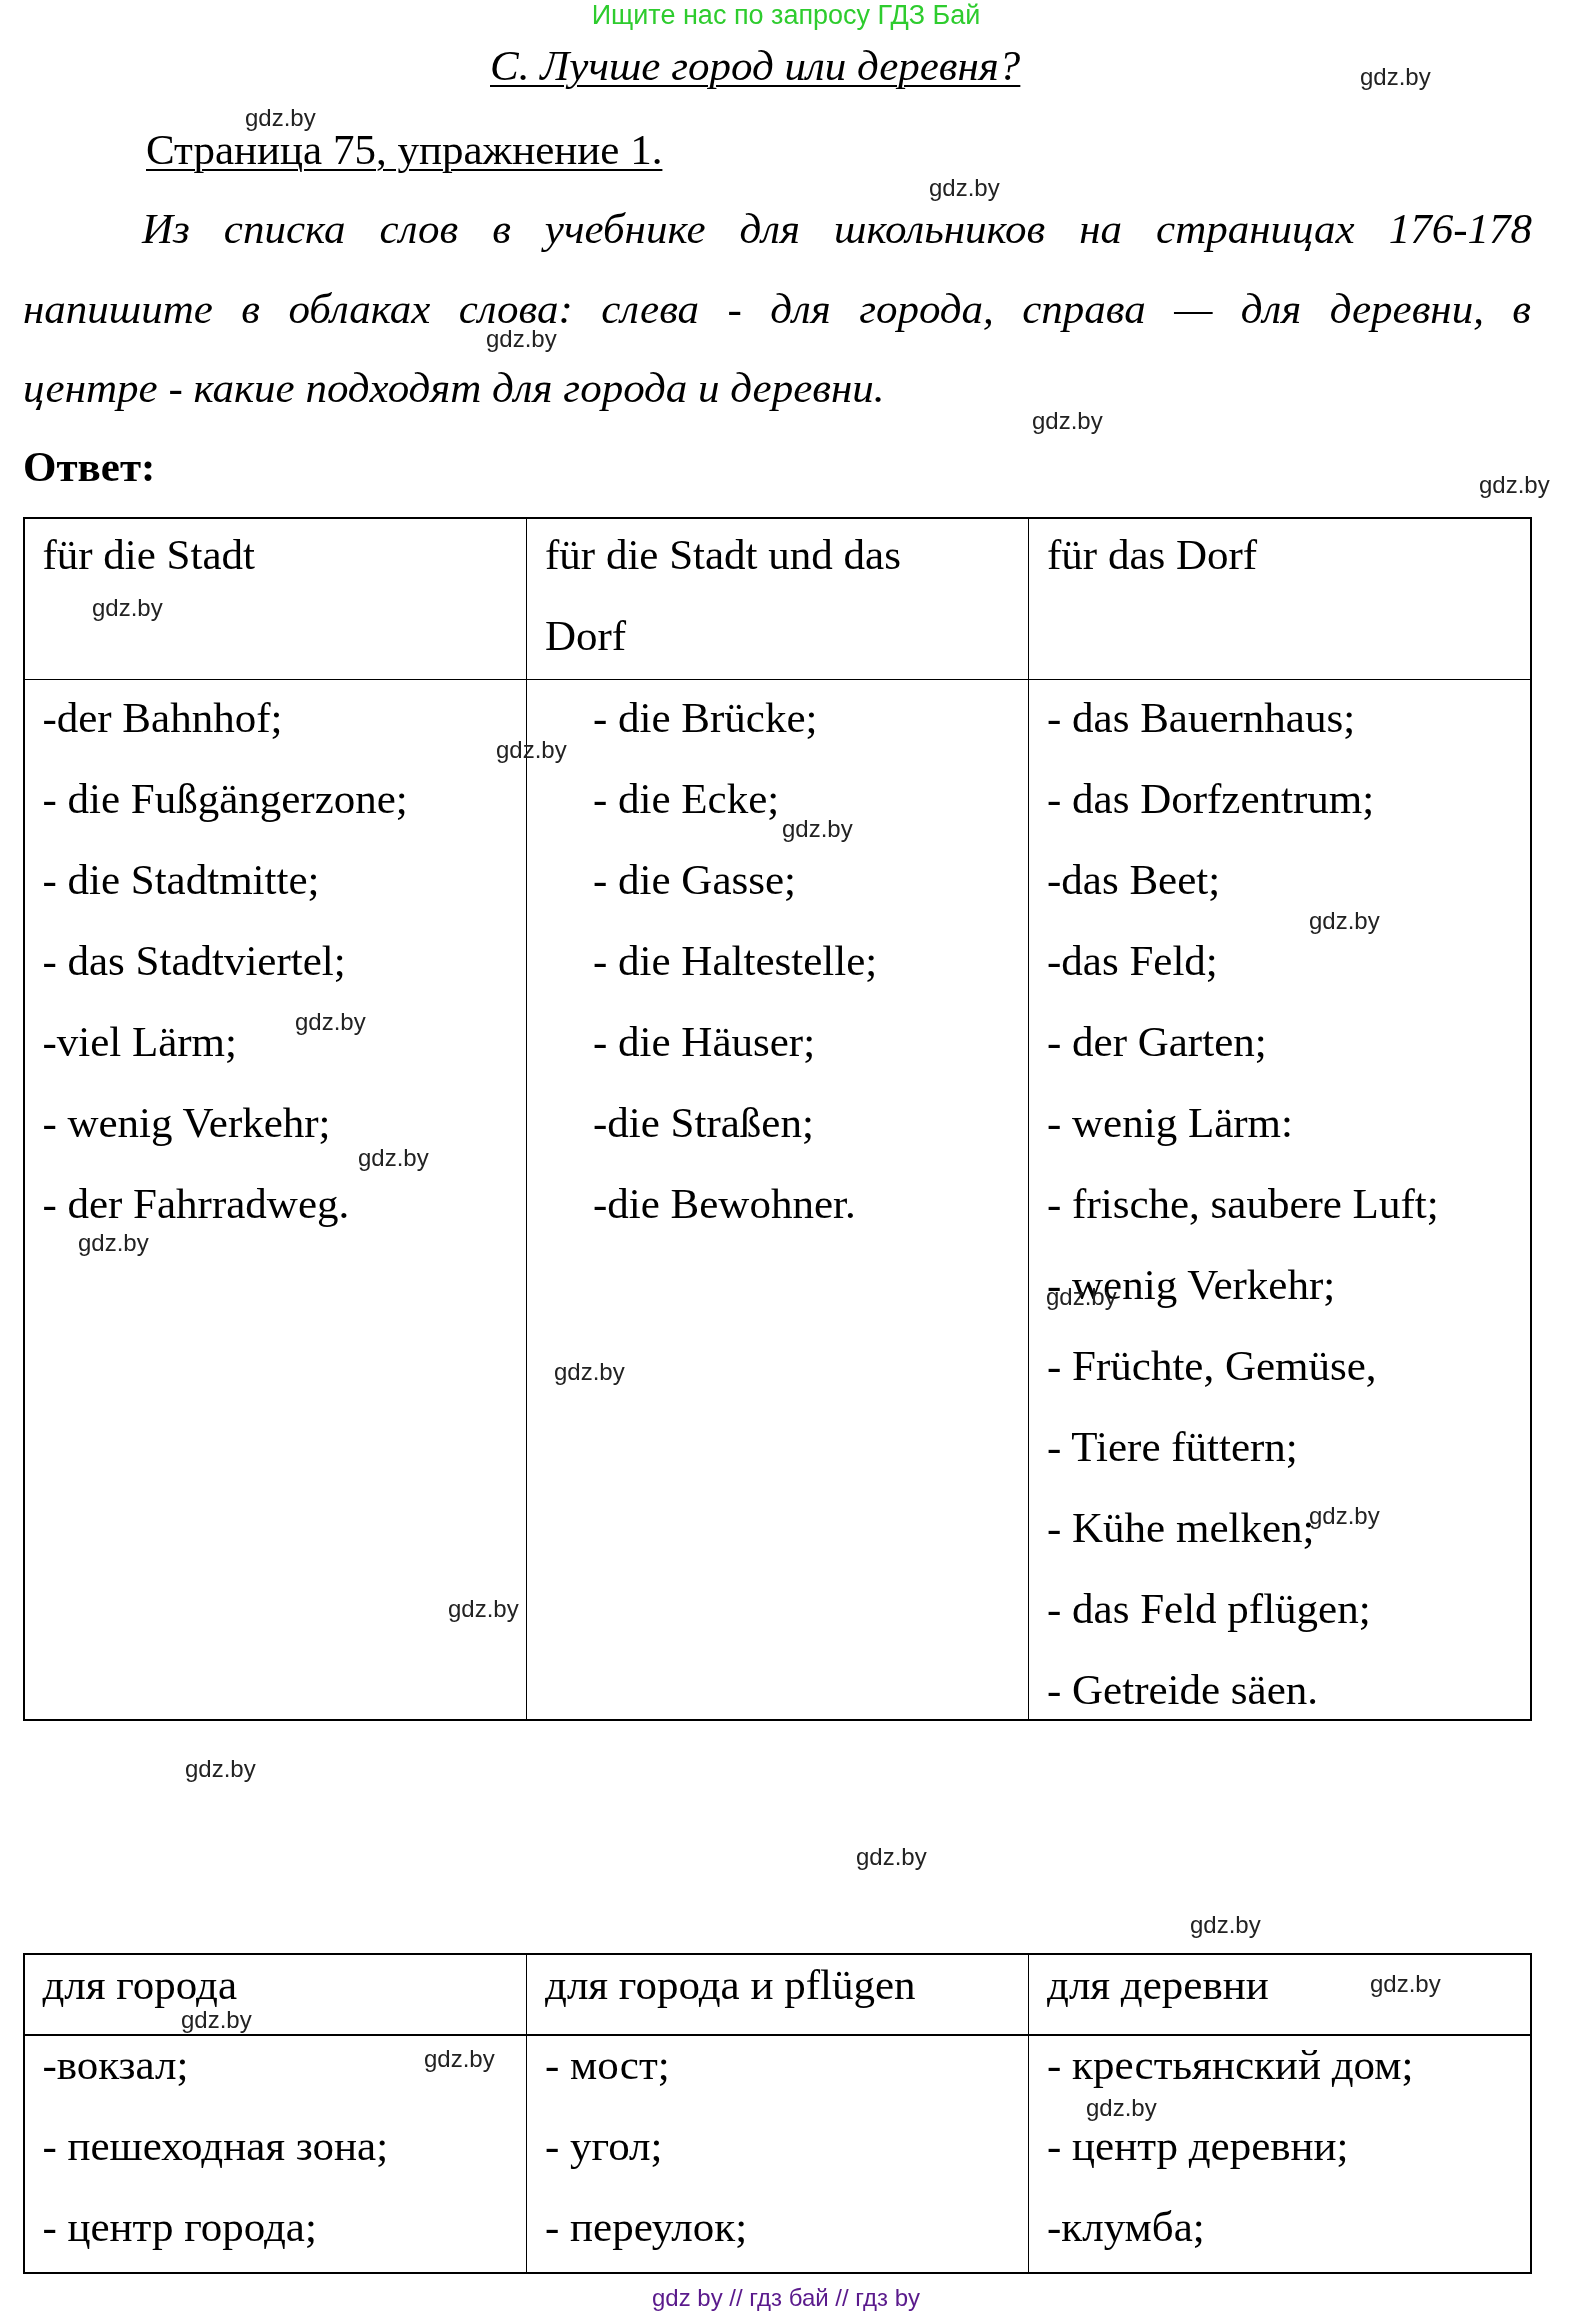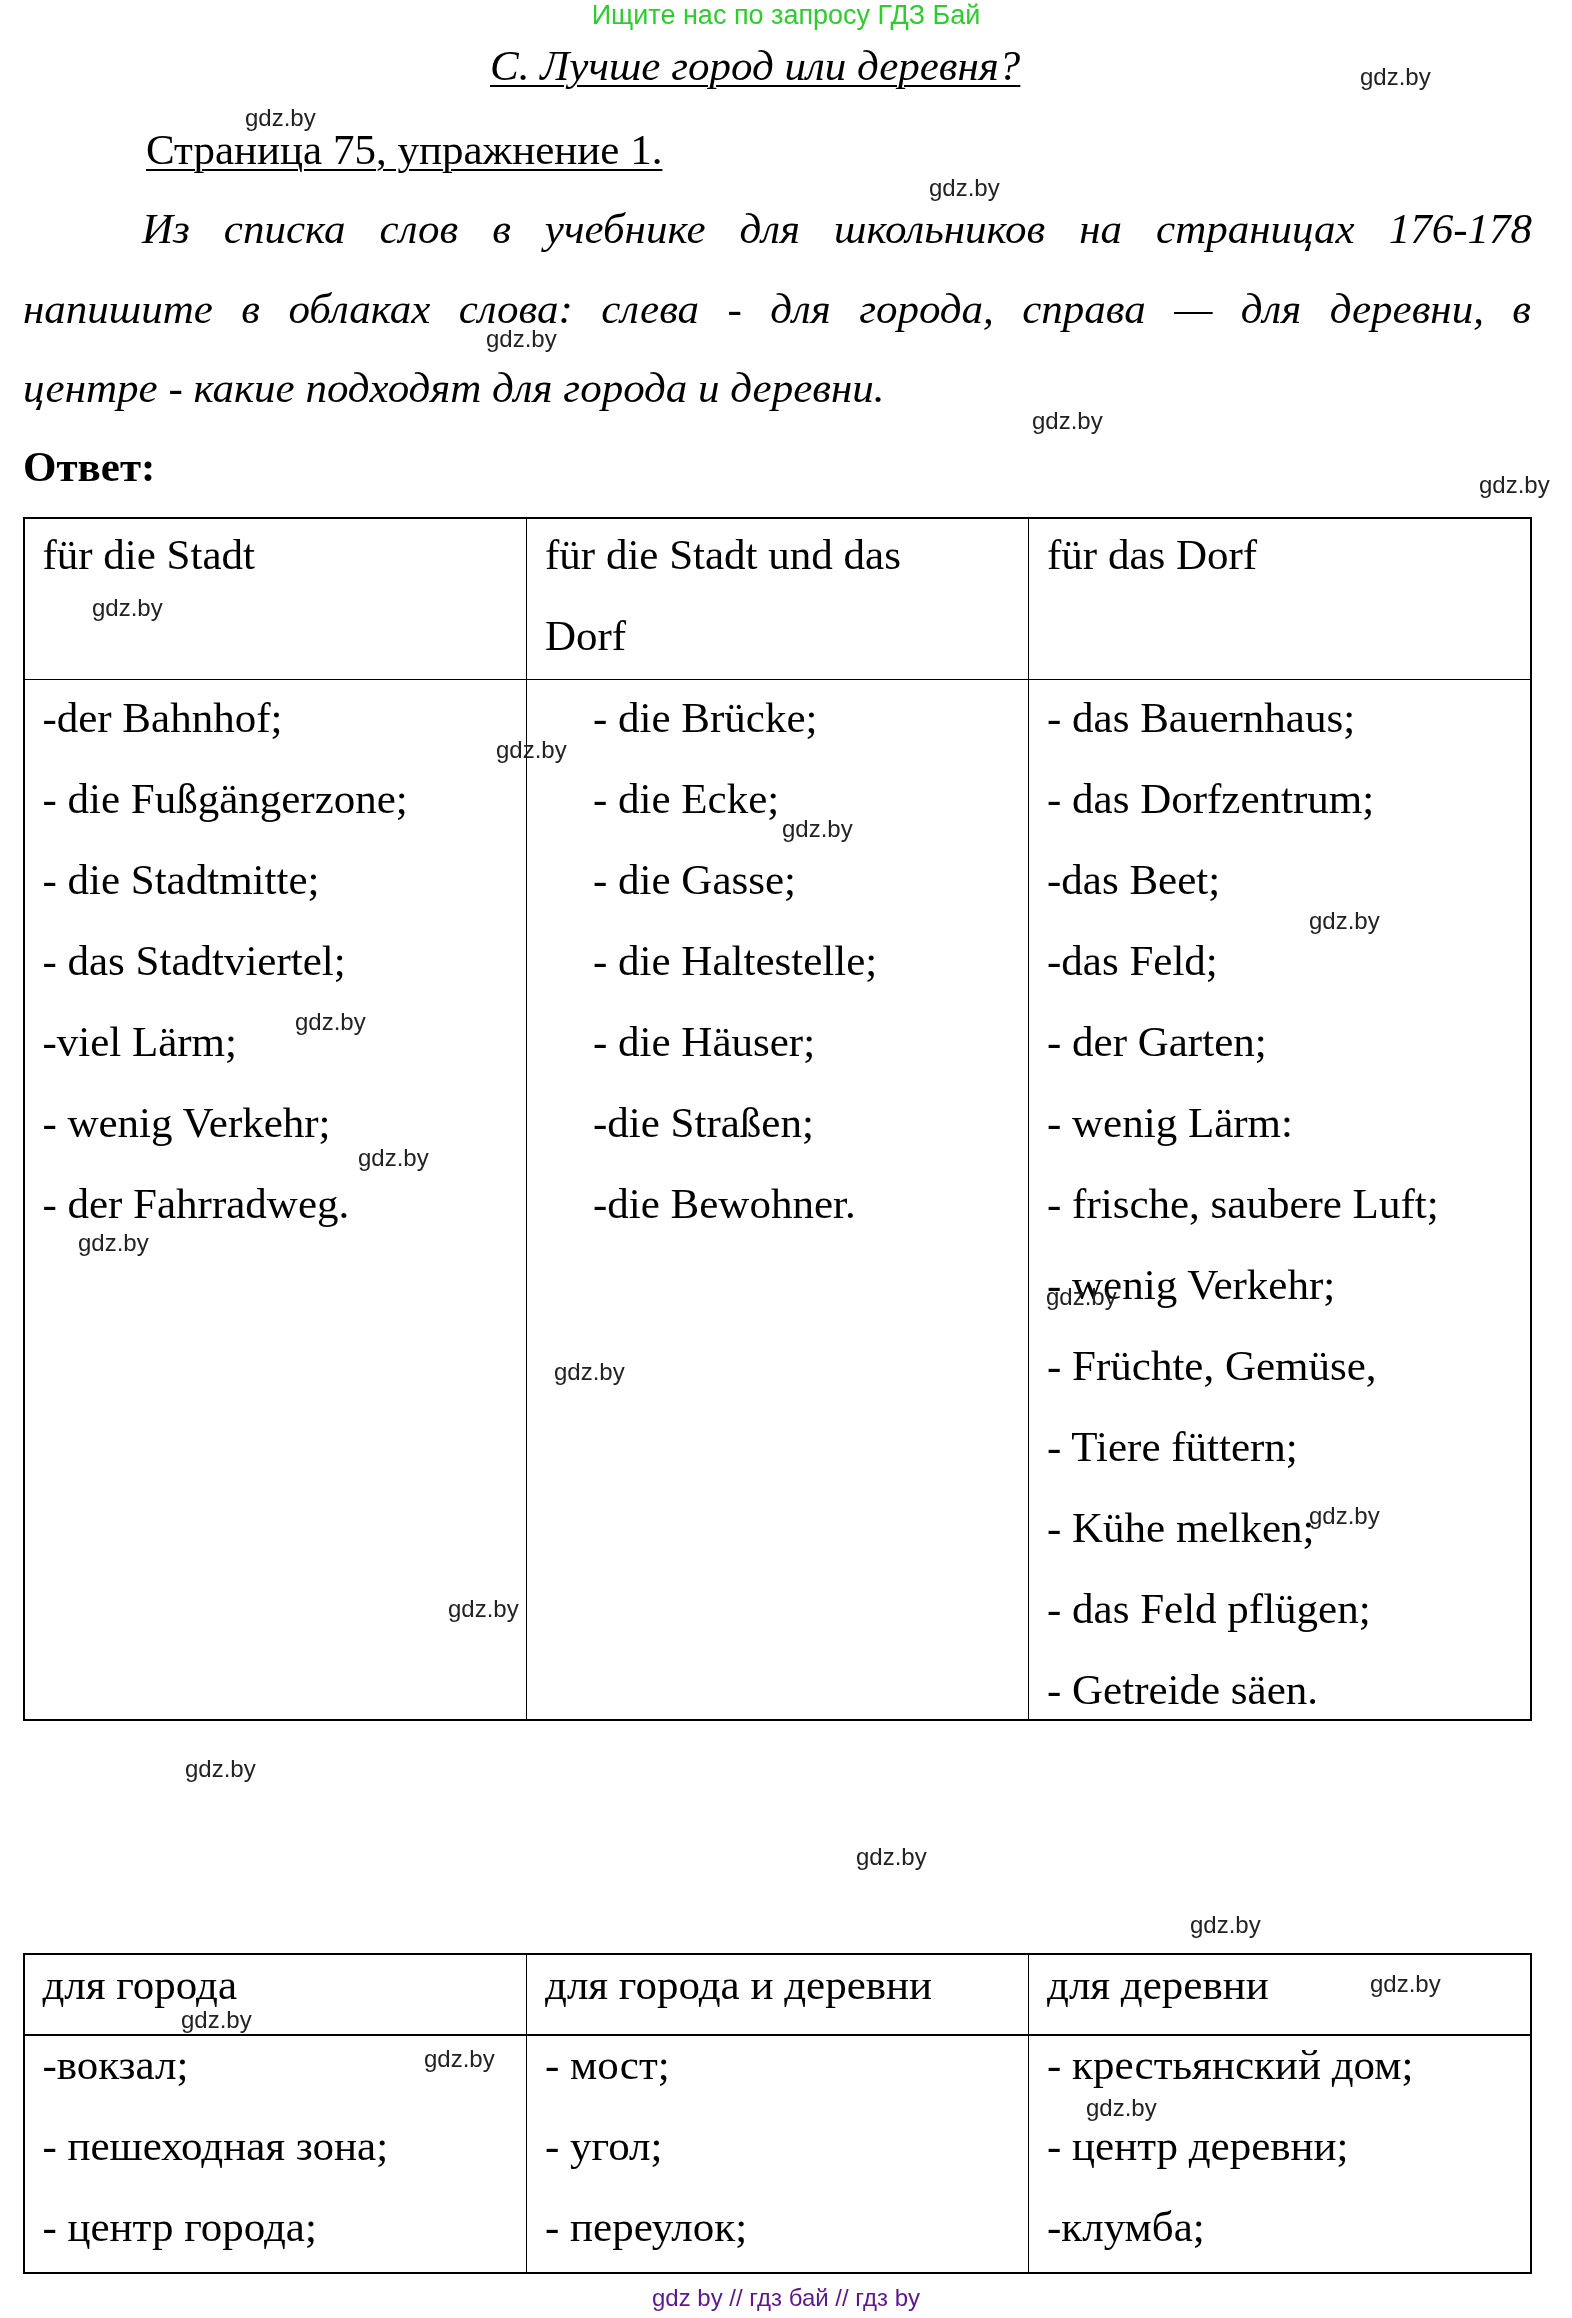--- a/index.html
+++ b/index.html
@@ -99,21 +99,21 @@
 <div class="abs wm" style="left:185px;top:1755px;">gdz.by</div>
 <div class="abs wm" style="left:856px;top:1843px;">gdz.by</div>
 <div class="abs wm" style="left:1190px;top:1911px;">gdz.by</div>
 
 <div class="tbl" style="left:23px;top:1953px;width:1509px;height:321px;">
   <div class="vline" style="left:501px;"></div>
   <div class="vline" style="left:1003px;"></div>
   <div class="hline" style="top:79px;border-top-width:2.4px;"></div>
 
   <div class="cell-text" style="left:17.4px;top:-11px;">для города</div>
-  <div class="cell-text" style="left:520px;top:-11px;">для города и деревни</div>
+  <div class="cell-text" style="left:520px;top:-11px;">для города и pflügen</div>
   <div class="cell-text" style="left:1022px;top:-11px;">для деревни</div>
 
   <div class="abs" style="left:17.4px;top:69px;">
     <div class="cell-text" style="position:relative;">-вокзал;</div>
     <div class="cell-text" style="position:relative;">- пешеходная зона;</div>
     <div class="cell-text" style="position:relative;">- центр города;</div>
   </div>
   <div class="abs" style="left:520px;top:69px;">
     <div class="cell-text" style="position:relative;">- мост;</div>
     <div class="cell-text" style="position:relative;">- угол;</div>

